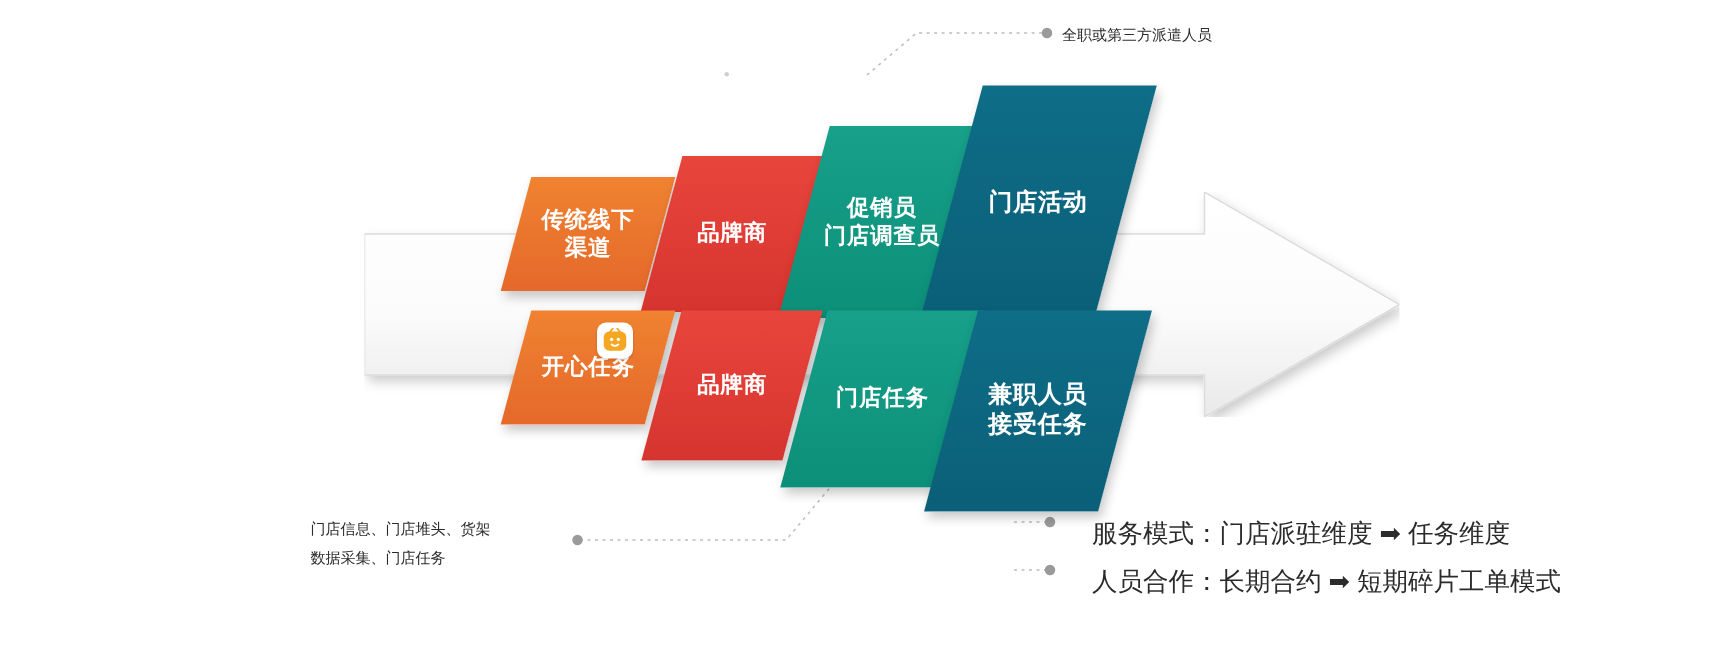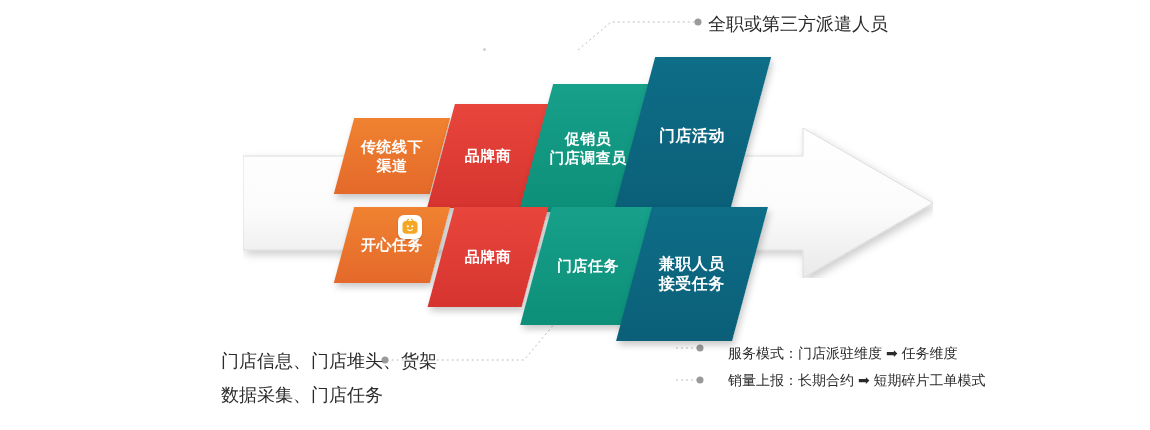--- a/index.html
+++ b/index.html
@@ -89,26 +89,26 @@
     justify-content: center;
     box-shadow: 0 1px 2px rgba(0,0,0,.18);
     z-index: 6;
   }
 
   
   .lines { position: absolute; left: 0; top: 0; width: 1150px; height: 430px; pointer-events: none; }
 
   .note {
     position: absolute;
-    font-size: 18px;
+    font-size: 10px;
     color: #2b2b2b;
     white-space: nowrap;
     line-height: 1.9;
   }
-  .note.small { font-size: 14px; }
+  .note.small { font-size: 17px; }
   .stray-dot {
     position: absolute;
     width: 3px; height: 3px;
     border-radius: 50%;
     background: #cfcfcf;
   }
 </style>
 </head>
 <body>
 
@@ -194,23 +194,23 @@
     <span class="lbl">
       <span>兼职人员</span><br>
       <span>接受任务</span>
     </span>
   </div>
 
   <div class="note" style="left:708px; top:24px; transform:translateY(-50%);">
     <span>全职或第三方派遣人员</span>
   </div>
 
-  <div class="note" style="left:221px; top:344px;">
+  <div class="note" style="left:207px; top:344px;">
     <div>门店信息、门店堆头、货架</div>
     <div>数据采集、门店任务</div>
   </div>
 
   <div class="note small" style="left:728px; top:340px;">
     <div>服务模式：门店派驻维度 ➡ 任务维度</div>
-    <div>销量上报：长期合约 ➡ 短期碎片工单模式</div>
+    <div>人员合作：长期合约 ➡ 短期碎片工单模式</div>
   </div>
 
 </div>
 
 </body></html>

